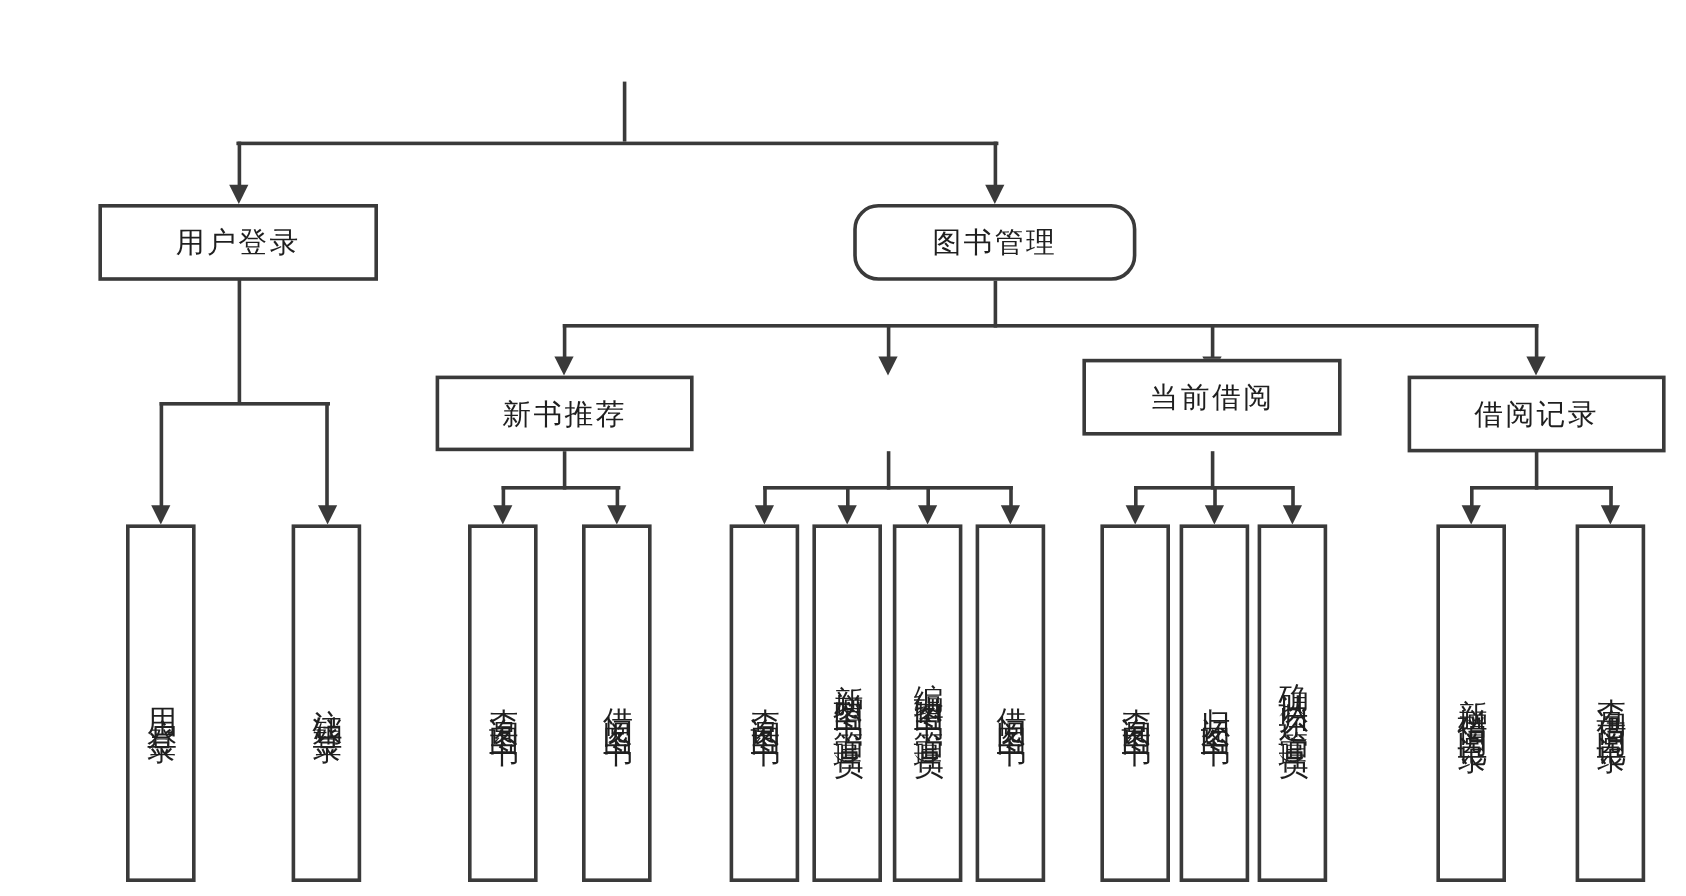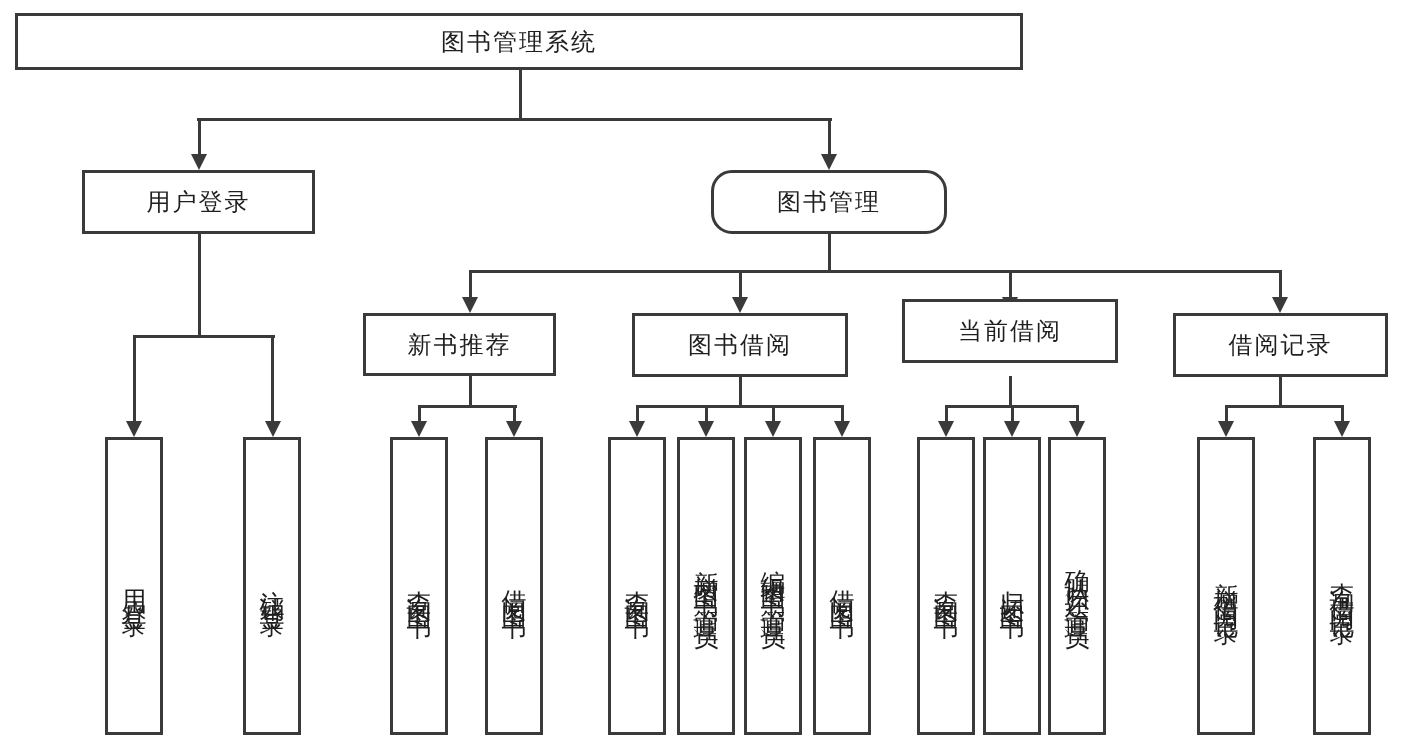--- a/index.html
+++ b/index.html
@@ -63,23 +63,20 @@
     color:var(--watermark);
     letter-spacing:1px;
     white-space:nowrap;
   }
 </style>
 </head>
 <body>
 
 <div class="canvas">
 
-  <div class="hbox" style="left:15px;top:13px;width:1008px;height:57px;">
-    <span>图书管理系统</span>
-  </div>
 
   <div class="v-line" style="left:519px;top:68px;height:50px;"></div>
   <div class="h-line" style="left:197px;top:118px;width:635px;"></div>
   <div class="arrow" style="left:197.5px;top:118px;height:37px;"></div>
   <div class="arrow" style="left:827.5px;top:118px;height:37px;"></div>
 
   <div class="hbox" style="left:82px;top:170px;width:233px;height:64px;">
     <span>用户登录</span>
   </div>
   <div class="hbox" style="left:711px;top:170px;width:236px;height:64px;border-radius:21px;">
@@ -91,25 +88,22 @@
   <div class="arrow" style="left:132.5px;top:335px;height:87px;"></div>
   <div class="arrow" style="left:271px;top:335px;height:87px;"></div>
 
   <div class="v-line" style="left:827.5px;top:234px;height:39px;"></div>
   <div class="h-line" style="left:468.5px;top:270px;width:813px;"></div>
   <div class="arrow" style="left:468.5px;top:270px;height:28px;"></div>
   <div class="arrow" style="left:738.5px;top:270px;height:28px;"></div>
   <div class="arrow" style="left:1008.5px;top:270px;height:28px;"></div>
   <div class="arrow" style="left:1278.5px;top:270px;height:28px;"></div>
 
-  <div class="hbox" style="left:363px;top:313px;width:193px;height:63px;">
+  <div class="hbox" style="left:363px;top:313px;width:215px;height:63px;">
     <span>新书推荐</span>
-  </div>
-  <div class="hbox" style="left:632px;top:313px;width:216px;height:64px;">
-    <span>图书借阅</span>
   </div>
   <div class="hbox" style="left:902px;top:299px;width:216px;height:64px;">
     <span>当前借阅</span>
   </div>
   <div class="hbox" style="left:1173px;top:313px;width:215px;height:64px;">
     <span>借阅记录</span>
   </div>
 
   <div class="v-line" style="left:468.5px;top:376px;height:32px;"></div>
   <div class="v-line" style="left:738.5px;top:376px;height:32px;"></div>

